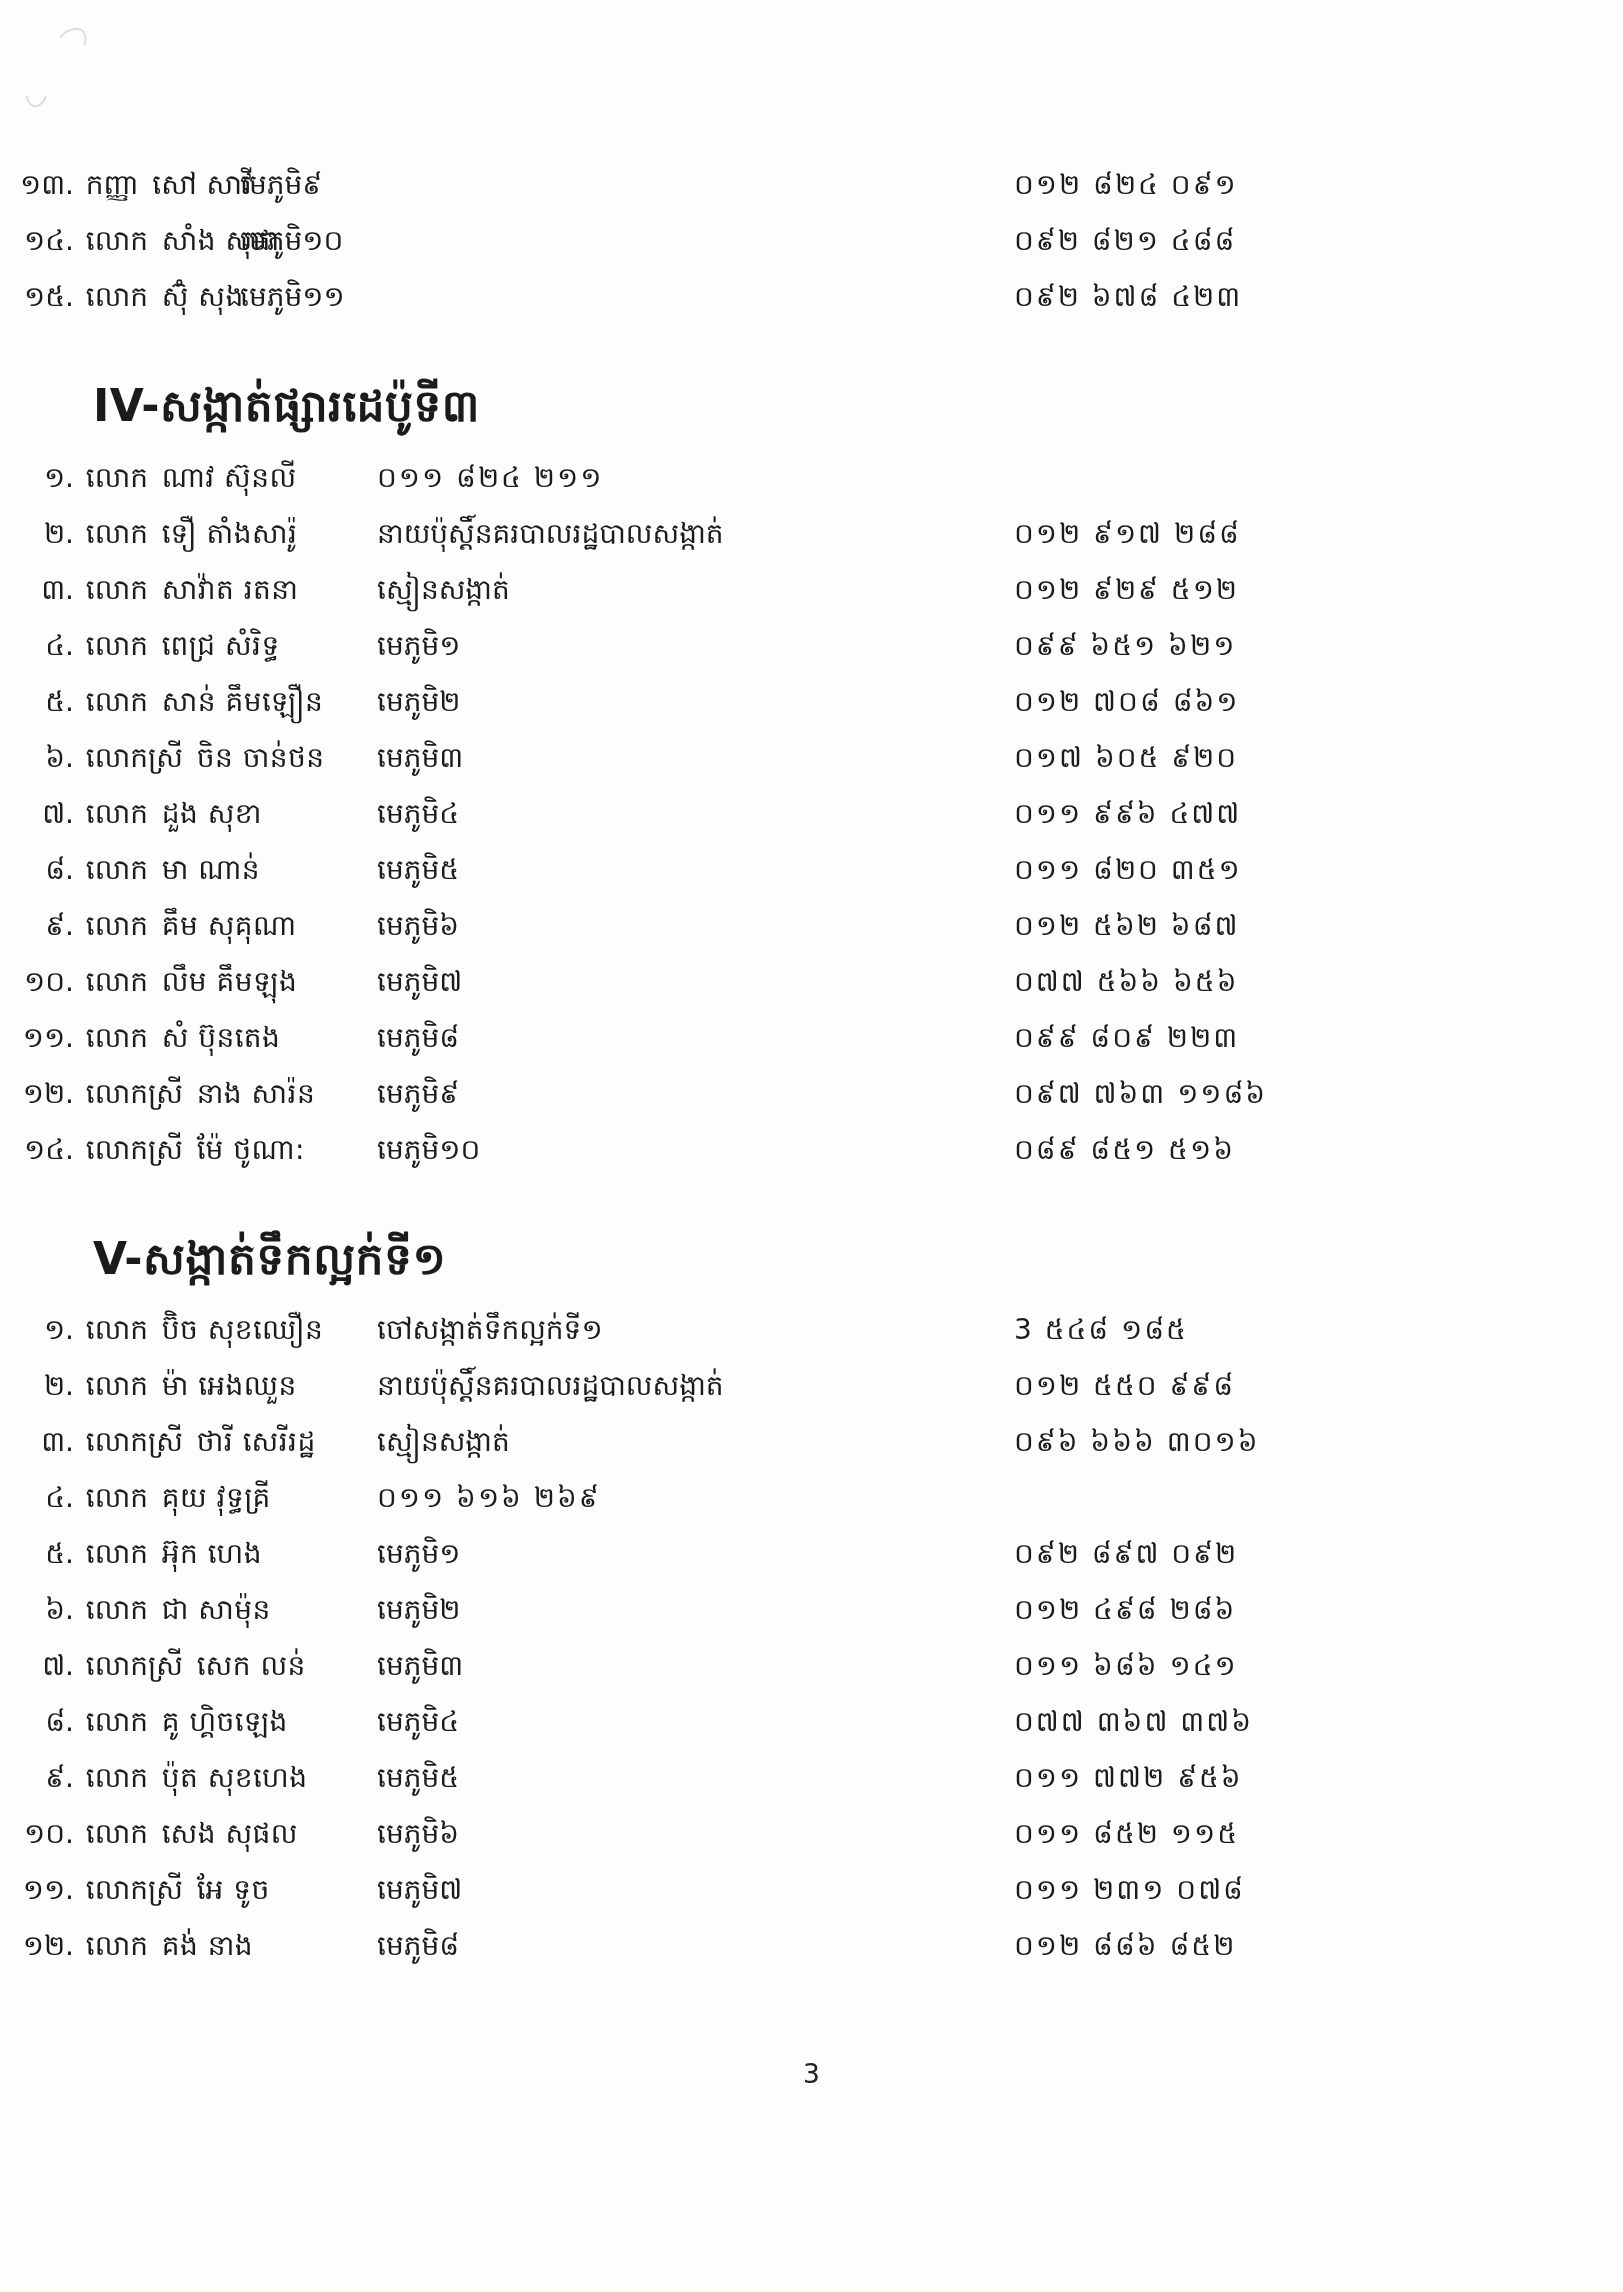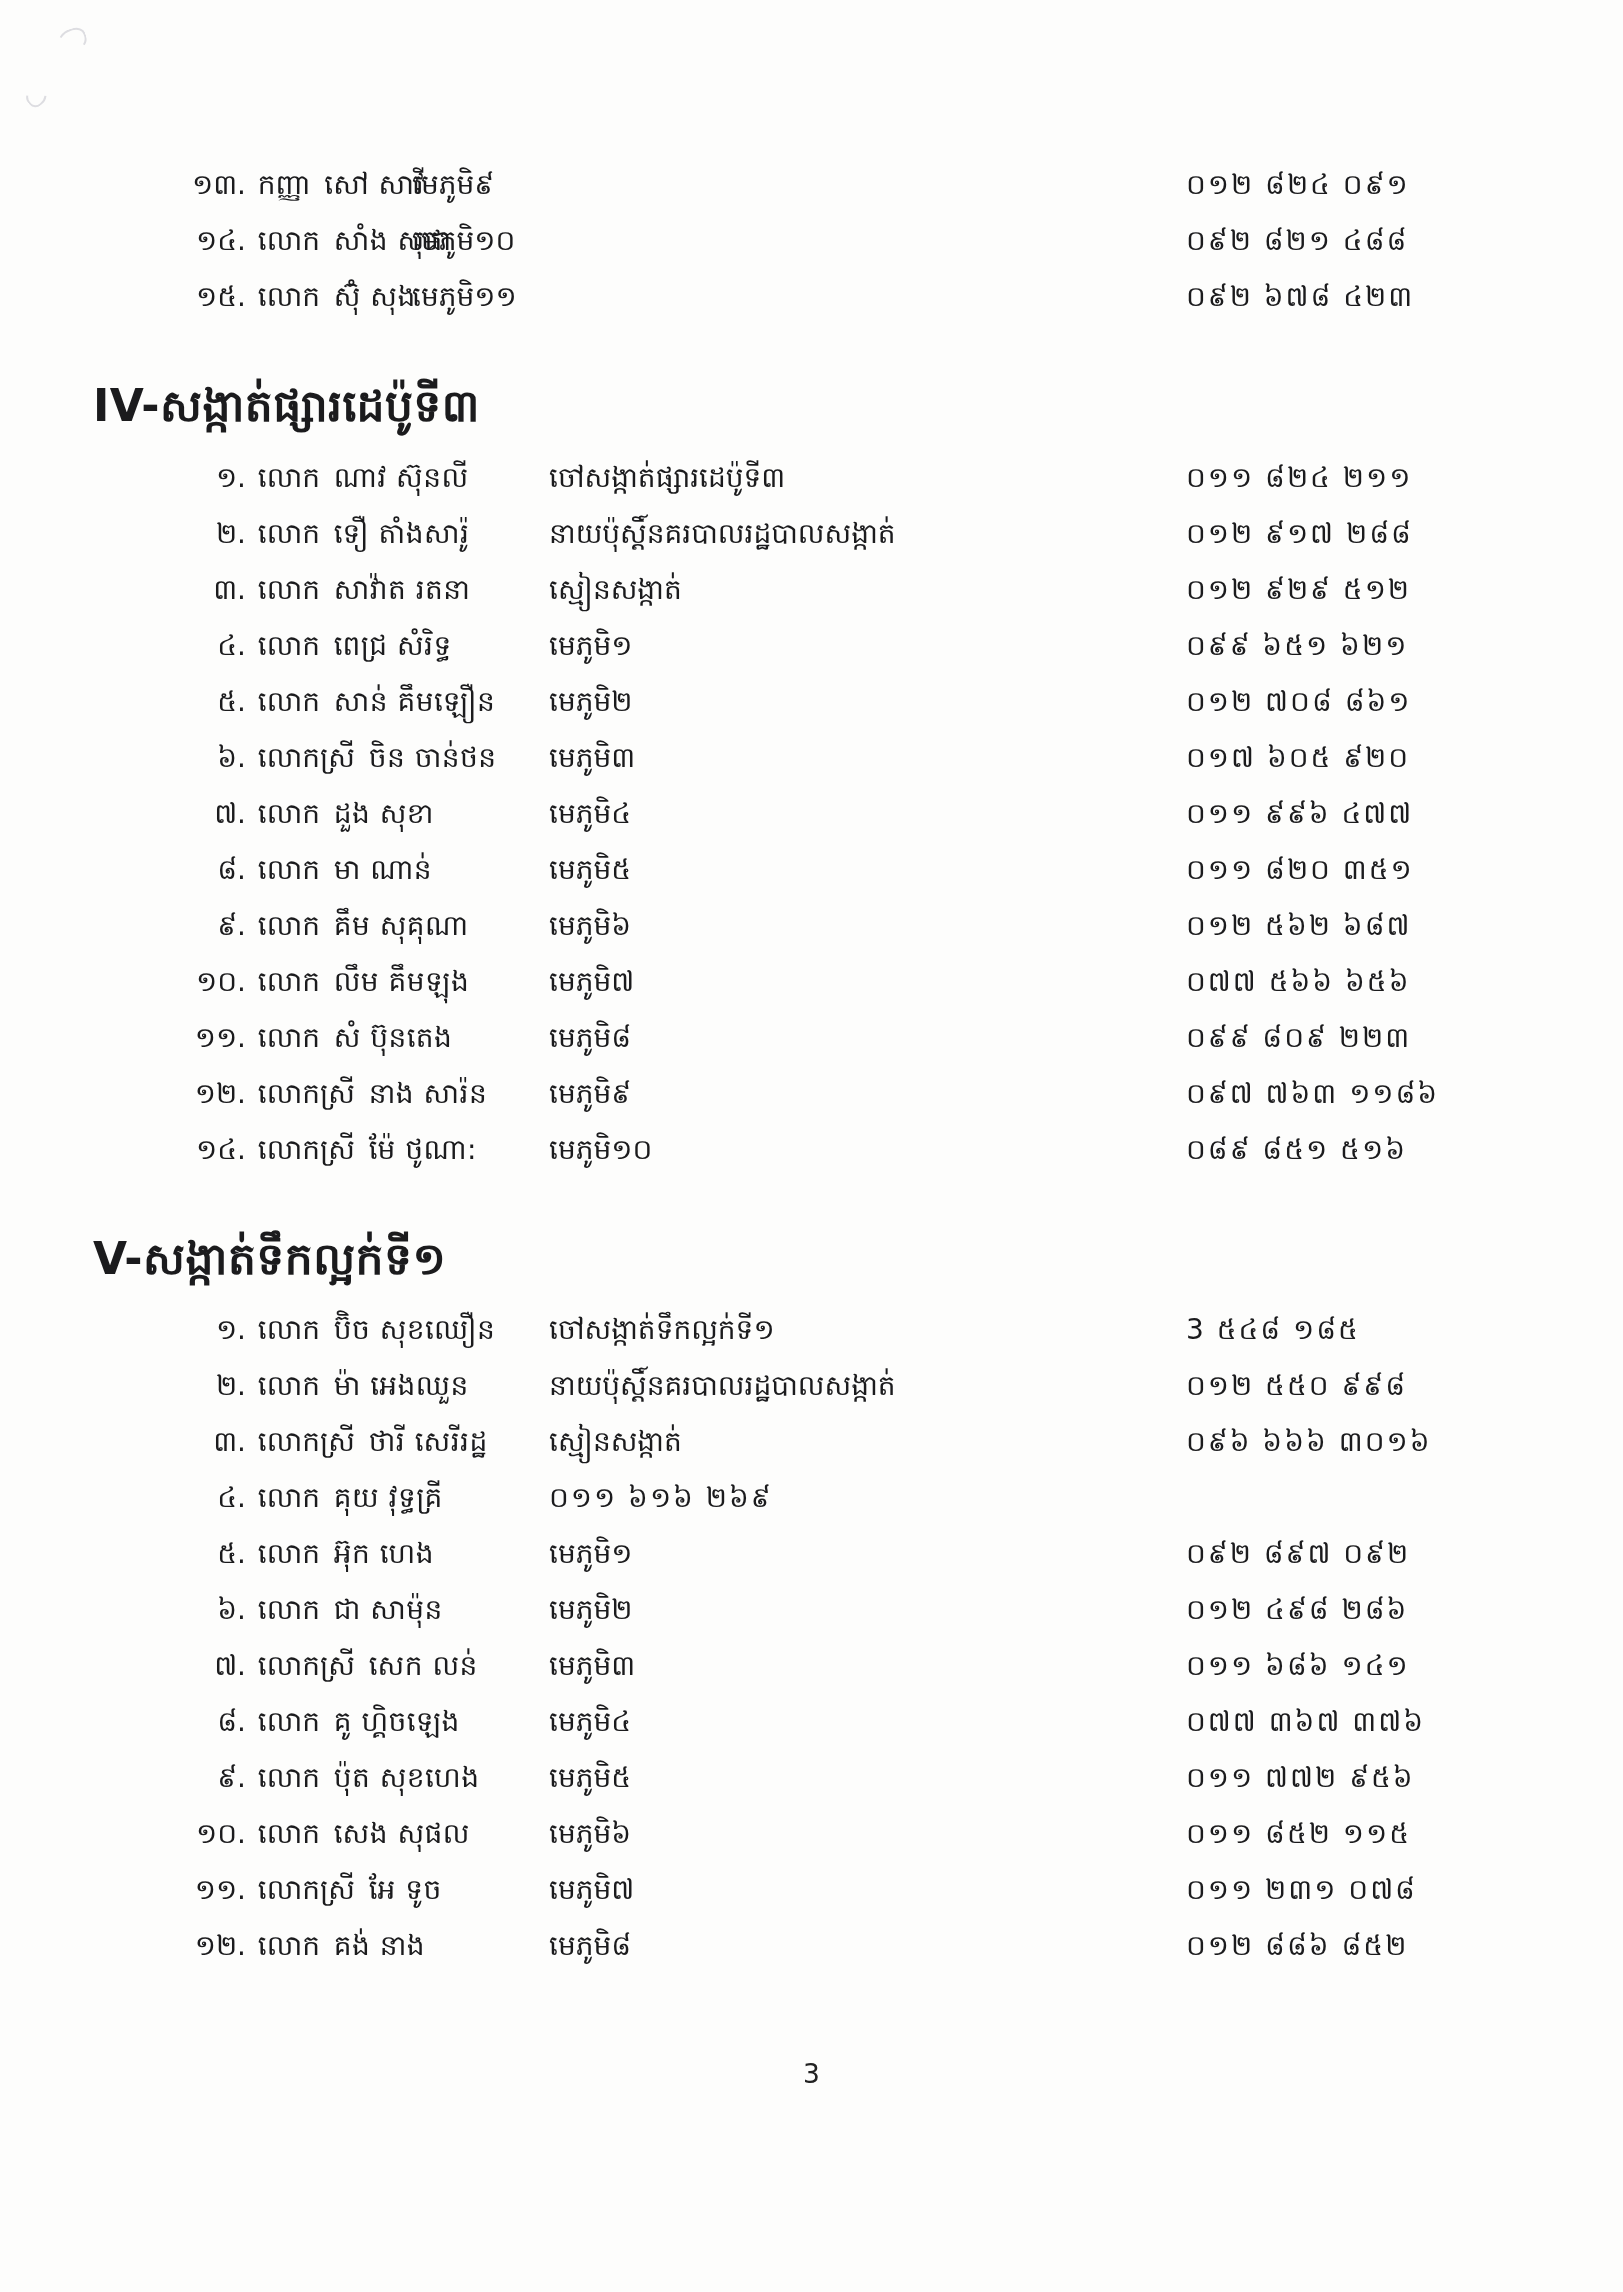--- a/index.html
+++ b/index.html
@@ -33,21 +33,21 @@
     width:1623px;
   }
   .section{margin:0 0 0 0;}
   .section + .section{margin-top:45px;}
   .section-header{
     margin:0 0 15.7px 93px;
     font-size:44px;
     font-weight:700;
     letter-spacing:0.5px;
   }
-  .rows{padding-left:172px;}
+  .rows{}
   .row{
     display:flex;
     align-items:flex-start;
     height:56px;
     font-size:28px;
     line-height:39px;
     white-space:nowrap;
   }
   .cell-name{display:flex;align-items:baseline;}
   .sec-narrow .cell-name{width:240px;}
@@ -120,21 +120,20 @@
 
   <div class="section sec-wide">
     <div class="section-header">IV-សង្កាត់ផ្សារដេប៉ូទី៣</div>
     <div class="rows">
   <div class="row">
     <span class="cell-name">
       <span class="no">១.</span>
       <span class="honorific">លោក</span>
       <span class="nm">ណាវ ស៊ុនលី</span>
     </span>
-    <span class="cell-role">ចៅសង្កាត់ផ្សារដេប៉ូទី៣</span>
     <span class="cell-phone">០១១ ៨២៤ ២១១</span>
   </div>
 
   <div class="row">
     <span class="cell-name">
       <span class="no">២.</span>
       <span class="honorific">លោក</span>
       <span class="nm">ទឿ តាំងសារ៉ូ</span>
     </span>
     <span class="cell-role">នាយប៉ុស្តិ៍នគរបាលរដ្ឋបាលសង្កាត់</span>

